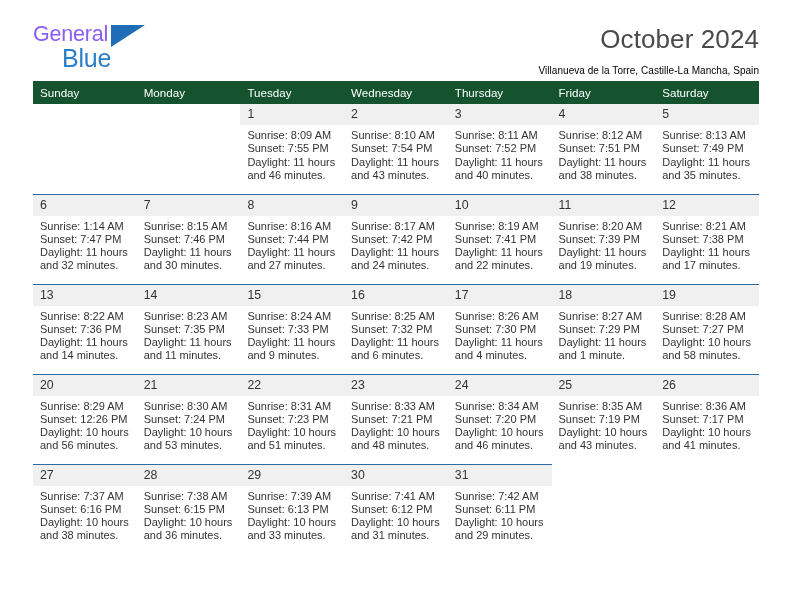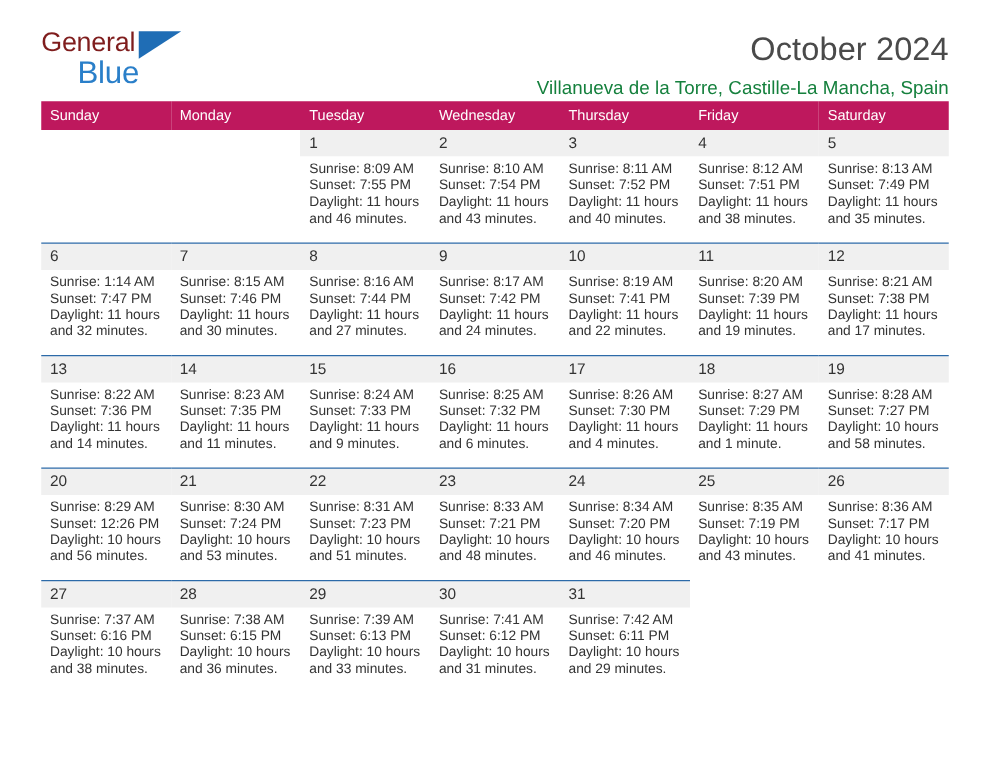--- a/index.html
+++ b/index.html
@@ -37,21 +37,21 @@
     width: 118px;
     height: 48px;
     flex: none;
   }
   .logo-general {
     position: absolute;
     left: 0;
     top: 0;
     font-size: 21.5px;
     letter-spacing: -0.2px;
-    color: #7f1d1d;
+    color: #8b5cf6;
     font-family: "Liberation Sans", sans-serif;
   }
   .logo-tri {
     position: absolute;
     left: 78px;
     top: 3px;
     width: 0;
     height: 0;
     border-left: 34px solid #1f6db5;
     border-bottom: 22px solid transparent;
@@ -71,36 +71,36 @@
     margin-left: 28px;
   }
   .month-title {
     font-size: 26px;
     font-weight: normal;
     color: #4a4a4a;
     line-height: 30px;
     letter-spacing: 0.1px;
   }
   .location {
-    font-size: 15px;
-    color: #15803d;
+    font-size: 10px;
+    color: #000000;
     line-height: 20px;
     margin-top: 7px;
     letter-spacing: 0.05px;
   }
 
   
   .calendar {
     width: 726px;
     border-collapse: collapse;
     table-layout: fixed;
     margin-top: 9px;
   }
   .calendar th {
-    background: #be185d;
+    background: #14532d;
     color: #ffffff;
     font-weight: normal;
     font-size: 11.6px;
     text-align: left;
     padding: 5px 0 5px 7px;
     height: 19px;
     box-sizing: border-box;
   }
   .calendar td {
     width: 103.7px;

